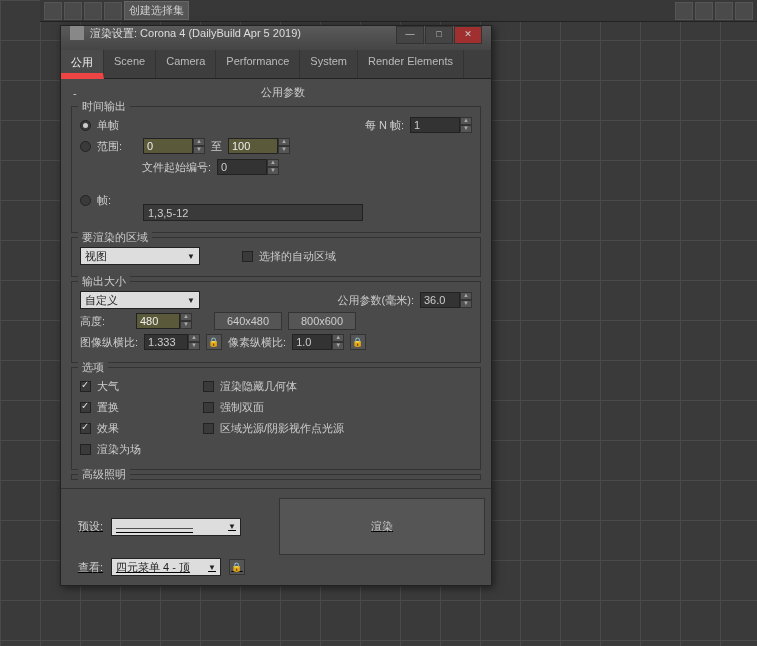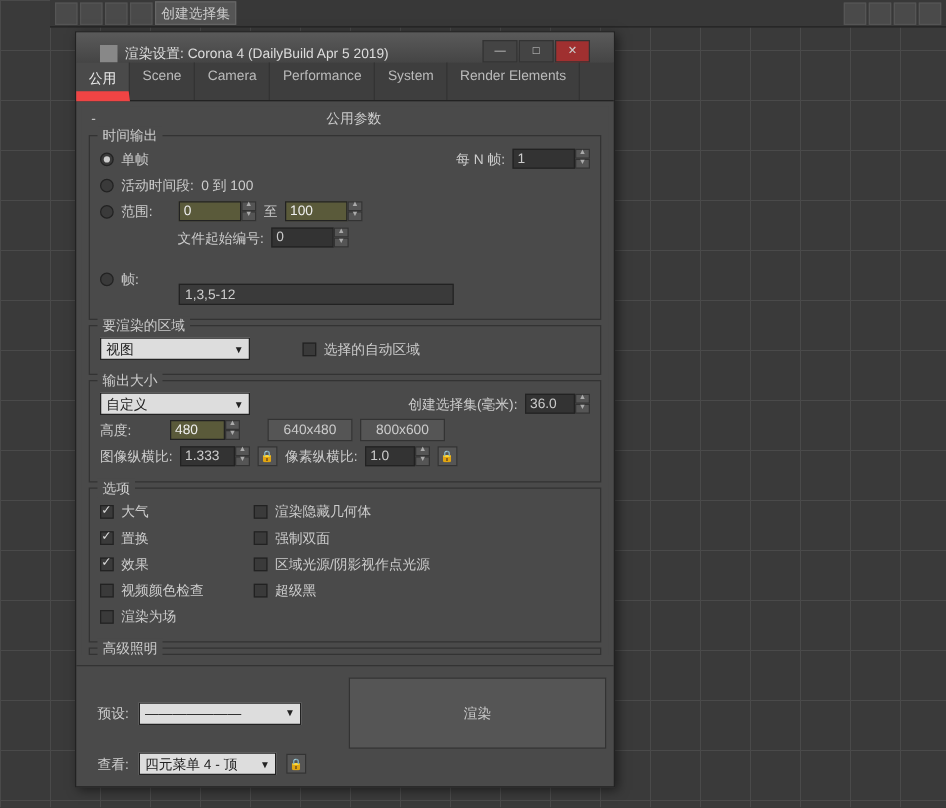--- a/index.html
+++ b/index.html
@@ -2,28 +2,28 @@
 <html><head>
 <meta charset="utf-8">
 <style>
 * { margin:0; padding:0; box-sizing:border-box; font-family:"Microsoft YaHei",Arial,sans-serif; font-size:11px; }
 body { background:#2a2a2a; width:757px; height:646px; overflow:hidden; position:relative; }
 .bg-grid { position:absolute; inset:0; background:#3a3a3a; background-image:linear-gradient(#4a4a4a 1px,transparent 1px),linear-gradient(90deg,#4a4a4a 1px,transparent 1px); background-size:40px 40px; }
 .toolbar { position:absolute; top:0; left:0; right:0; height:22px; background:#383838; border-bottom:1px solid #222; display:flex; align-items:center; padding:0 4px; gap:2px;margin-left:40px; }
 .tb-btn { width:18px; height:18px; background:#4a4a4a; border:1px solid #555; }
 .tb-dd { background:#555; color:#ccc; padding:1px 4px; border:1px solid #666; }
 .window { position:absolute; left:60px; top:25px; width:432px; background:#4a4a4a; border:1px solid #222; box-shadow:2px 2px 8px rgba(0,0,0,.5); }
-.titlebar { height:24px; background:linear-gradient(#5a5a5a,#454545); display:flex; align-items:flex-end; padding:0 19px; color:#ddd; }
+.titlebar { height:24px; background:linear-gradient(#5a5a5a,#454545); display:flex; align-items:flex-start; padding:0 9px; color:#ddd; }
 .titlebar .icn { width:14px; height:14px; background:#888; margin-right:6px; }
 .titlebar .sp { flex:1; }
 .titlebar .wbtn { width:28px; height:18px; margin-left:1px; background:#444; border:1px solid #333; color:#ccc; text-align:center; line-height:14px; font-size:9px; }
 .titlebar .wbtn.cl { background:#a03030; }
 .tabs { display:flex; background:#3e3e3e; border-bottom:1px solid #222; }
 .tab { padding:5px 10px 3px; color:#bbb; border-right:1px solid #333; cursor:pointer; }
-.tab.active { background:#4a4a4a; color:#eee; border-bottom:8px solid #ef4444; margin-bottom:-1px; }
+.tab.active { background:#4a4a4a; color:#eee; border-bottom:6px solid #ef4444; margin-bottom:-1px; }
 .body { padding:4px; max-height:540px; overflow:hidden; }
 .scroll { background:#4a4a4a; color:#ccc; }
 .sec-hdr { background:#4a4a4a; text-align:center; padding:2px; color:#ccc; display:flex; align-items:center; }
 .sec-hdr .dash { width:14px; text-align:left; padding-left:6px; }
 .sec-hdr .t { flex:1; }
 .group { border:1px solid #333; margin:4px 6px; padding:6px 8px 8px; position:relative; }
 .group .gt { position:absolute; top:-8px; left:6px; background:#4a4a4a; padding:0 4px; color:#ccc; }
 .row { display:flex; align-items:center; margin:3px 0; gap:6px; min-height:18px; }
 .radio,.chk { width:11px; height:11px; border:1px solid #222; background:#3a3a3a; display:inline-block; position:relative; }
 .radio { border-radius:50%; }
@@ -33,21 +33,21 @@
 .spin { display:flex; }
 .spin input { width:50px; height:16px; background:#333; border:1px solid #222; color:#ccc; padding:0 3px; }
 .spin input.yl { background:#5a5a3a; color:#eee; }
 .spin .ar { width:12px; display:flex; flex-direction:column; }
 .spin .ar div { height:8px; background:#555; border:1px solid #333; font-size:6px; color:#aaa; text-align:center; line-height:5px; }
 .txtfield { background:#3a3a3a; border:1px solid #222; color:#ccc; padding:1px 4px; height:17px; }
 .dd { background:#ddd; color:#222; border:1px solid #222; padding:1px 4px; height:18px; display:flex; align-items:center; }
 .dd .car { margin-left:auto; font-size:8px; }
 .btn { background:#555; border:1px solid #333; color:#ccc; padding:2px 8px; text-align:center; min-width:68px; height:18px; line-height:13px; cursor:pointer; }
 .foot { border-top:1px solid #333; padding:6px; }
-.foot .row { gap:8px; }
+.foot .row { gap:8px;text-decoration:underline; }
 .bigbtn { flex:1; background:#555; border:1px solid #333; color:#ccc; text-align:center; padding:20px; }
 .lock { width:16px; height:16px; background:#555; border:1px solid #333; display:flex; align-items:center; justify-content:center; font-size:9px; color:#999; }
 </style>
 </head>
 <body>
 
 <div class="bg-grid"></div>
 
 <div class="toolbar">
   <div class="tb-btn"></div>
@@ -98,25 +98,20 @@
           <div class="spin">
               <input value="1" style="">
               <div class="ar">
                 <div>▲</div>
                 <div>▼</div>
               </div>
             </div>
         </div>
         <div class="row">
           <span class="radio"></span>
-          <span class="lbl">活动时间段:</span>
-          <span class="lbl">0 到 100</span>
-        </div>
-        <div class="row">
-          <span class="radio"></span>
           <span class="lbl" style="width:40px">范围:</span>
           <div class="spin">
               <input class="yl" value="0" style="">
               <div class="ar">
                 <div>▲</div>
                 <div>▼</div>
               </div>
             </div>
           <span class="lbl">至</span>
           <div class="spin">
@@ -159,21 +154,21 @@
       </div>
 
       <div class="group">
         <span class="gt">输出大小</span>
         <div class="row">
           <div class="dd" style="width:120px">
               <span>自定义</span>
               <span class="car">▼</span>
             </div>
           <span style="flex:1"></span>
-          <span class="lbl">创建选择集(毫米):</span>
+          <span class="lbl">公用参数(毫米):</span>
           <div class="spin">
               <input style="width: 40px;" value="36.0">
               <div class="ar">
                 <div>▲</div>
                 <div>▼</div>
               </div>
             </div>
         </div>
         <div class="row">
           <span class="lbl" style="width:50px">高度:</span>
@@ -222,26 +217,20 @@
           <span class="chk on"></span>
             <span class="lbl" style="width:100px">置换</span>
           <span class="chk"></span>
             <span class="lbl">强制双面</span>
         </div>
         <div class="row">
           <span class="chk on"></span>
             <span class="lbl" style="width:100px">效果</span>
           <span class="chk"></span>
             <span class="lbl">区域光源/阴影视作点光源</span>
-        </div>
-        <div class="row">
-          <span class="chk"></span>
-            <span class="lbl" style="width:100px">视频颜色检查</span>
-          <span class="chk"></span>
-            <span class="lbl">超级黑</span>
         </div>
         <div class="row">
           <span class="chk"></span>
             <span class="lbl">渲染为场</span>
         </div>
       </div>
 
       <div class="group" style="padding:2px 8px">
         <span class="gt">高级照明</span>
       </div>

